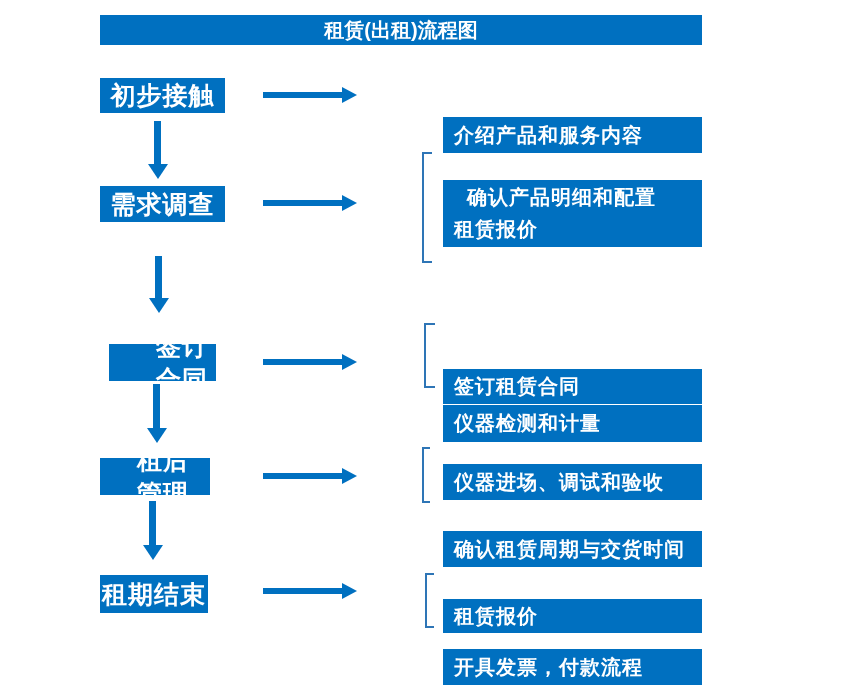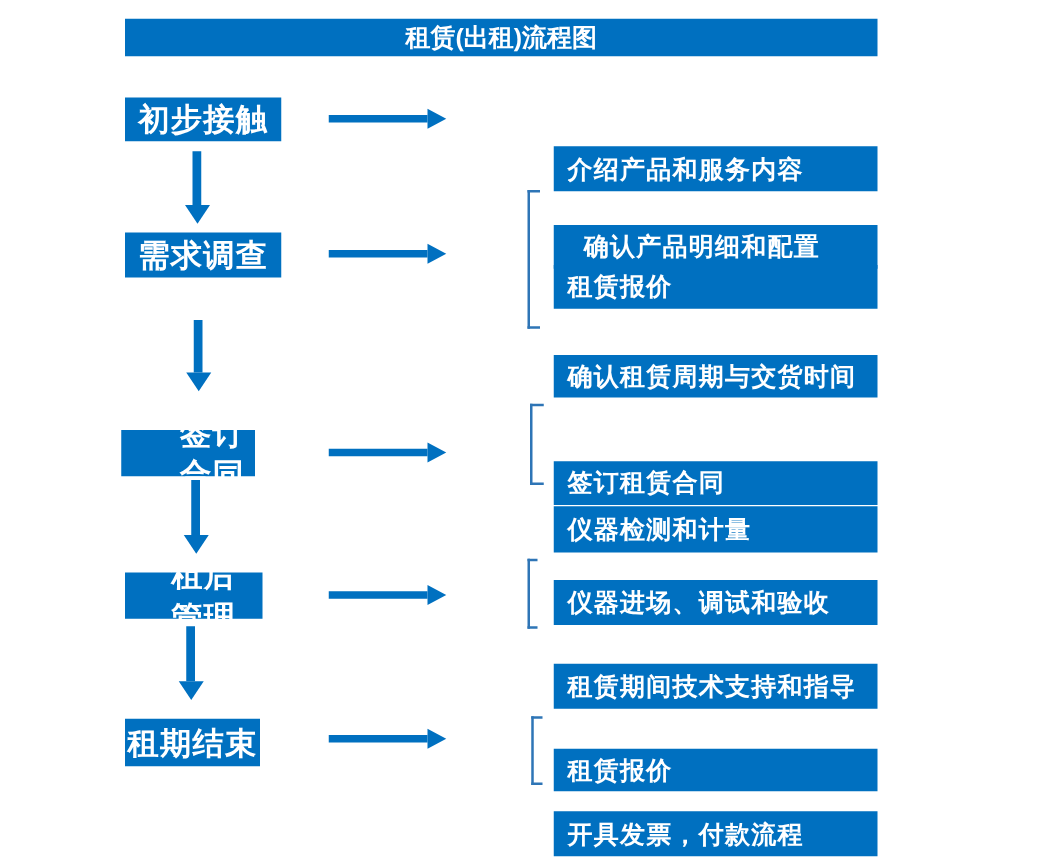--- a/index.html
+++ b/index.html
@@ -11,21 +11,21 @@
     position:absolute; background:#0070C0; color:#ffffff; font-weight:bold;
     display:flex; align-items:center; box-sizing:border-box;
   }
   .title-bar { left:100px; top:15px; width:602px; height:30px; justify-content:center; font-size:20px; }
   .step { justify-content:center; font-size:25px; letter-spacing:1px; }
   .out  { justify-content:flex-start; padding-left:11px; font-size:20px; letter-spacing:1px; }
 
   
   .l1 { left:100px; top:78px;  width:125px; height:35px; }
   .l2 { left:100px; top:186px; width:125px; height:36px; }
-  .l3 { left:97px; top:344px; width:107px; height:37px;padding-left:47px; }
+  .l3 { left:109px; top:344px; width:107px; height:37px;padding-left:47px; }
   .l4 { left:100px; top:458px; width:110px; height:37px;padding-left:37px; }
   .l5 { left:100px; top:575px; width:108px; height:38px; }
 
   
   .out { left:443px; width:259px;margin-top:40px; }
   .r1  { top:77px;  height:36px; }
   .r2  { top:140px; height:35px;padding-left:24px; }
   .r3  { top:172px; height:35px;text-align:right; }
   .r4  { top:244px; height:34px; }
   .r5  { top:329px; height:35px; }
@@ -111,21 +111,20 @@
     </div>
 
   <div class="bracket b1"></div>
   <div class="bracket b2"></div>
   <div class="bracket b3"></div>
   <div class="bracket b4"></div>
 
   <div class="box out r1">介绍产品和服务内容</div>
   <div class="box out r2">确认产品明细和配置</div>
   <div class="box out r3">租赁报价</div>
-  <div class="box out r4">确认租赁周期与交货时间</div>
   <div class="box out r5">签订租赁合同</div>
   <div class="box out r6">仪器检测和计量</div>
   <div class="box out r7">仪器进场、调试和验收</div>
-  <div class="box out r8">租赁期间技术支持和指导</div>
+  <div class="box out r8">确认租赁周期与交货时间</div>
   <div class="box out r9">租赁报价</div>
   <div class="box out r10">开具发票，付款流程</div>
 
 </div>
 
 </body></html>

